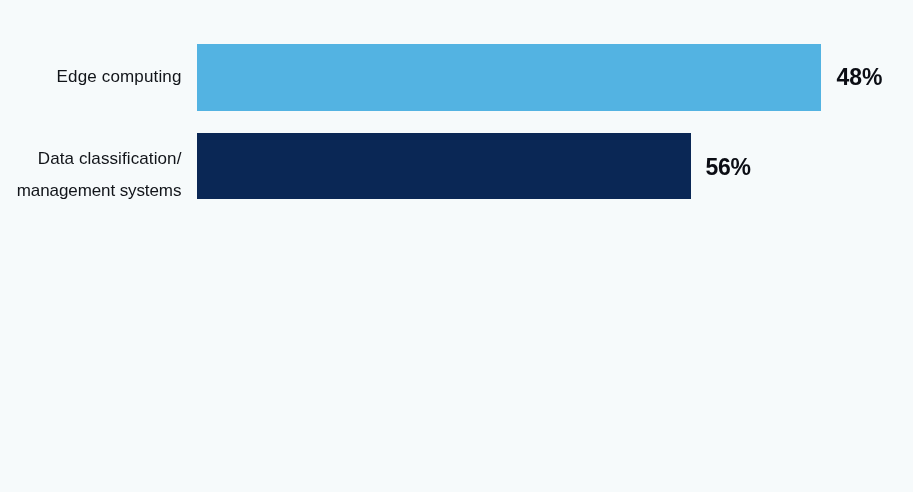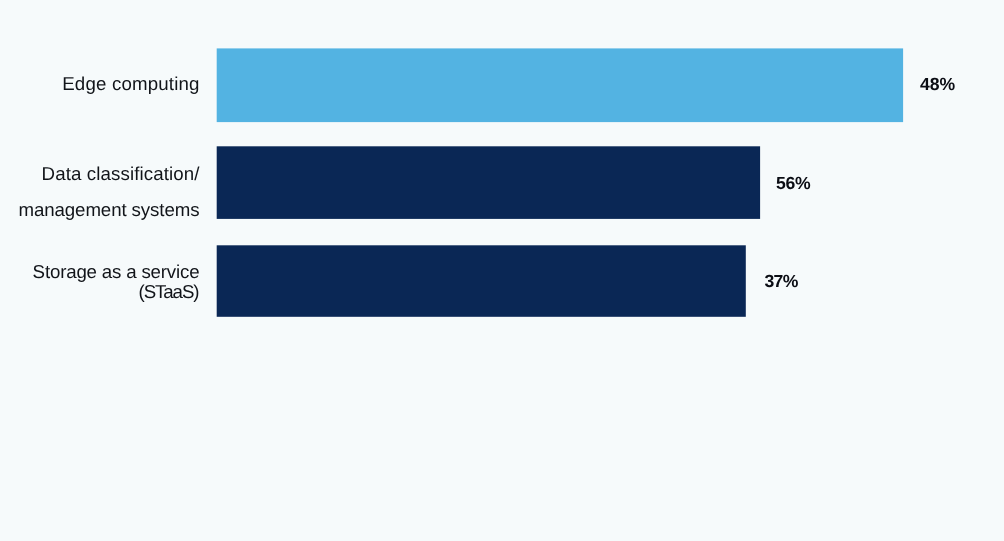--- a/index.html
+++ b/index.html
@@ -40,21 +40,21 @@
     white-space: nowrap;
     line-height: 18px;
   }
   .bar {
     position: absolute;
     left: 197px;
   }
   .value-label {
     position: absolute;
     color: #0b0d14;
-    font-size: 16px;
+    font-size: 23px;
     font-weight: bold;
     line-height: 23px;
     white-space: nowrap;
   }
 </style>
 </head>
 <body>
 
 <div id="chart">
 
@@ -68,24 +68,16 @@
 
   <div class="bar-row" style="top: 89px; height: 120.4px;">
     <div class="cat-label">
       <div class="cat-line" style="top: 61.1069px; letter-spacing: 0.1px; margin-right: -0.1px;">Data classification/</div>
       <div class="cat-line" style="top: 93px; letter-spacing: -0.1px; margin-right: 0.1px;">management systems</div>
     </div>
     <div class="bar" style="top: 44.3px; height: 66.1px; width: 494.38px; background: rgb(10, 39, 85);"></div>
     <div class="value-label" style="left: 705.4px; letter-spacing: -0.2px; top: 66.727px;">56%</div>
   </div>
 
-  <div class="bar-row" style="top: 178px; height: 120.5px;">
-    <div class="cat-label">
-      <div class="cat-line" style="top: 61.1069px; letter-spacing: -0.17px; margin-right: 0.17px;">Storage as a service</div>
-      <div class="cat-line" style="top: 78.8069px; letter-spacing: -1px; margin-right: 1px;">(STaaS)</div>
-    </div>
-    <div class="bar" style="top: 44.6px; height: 65.9px; width: 481.37px; background: rgb(10, 39, 85);"></div>
-    <div class="value-label" style="left: 694.9px; letter-spacing: -0.5px; top: 66.5271px;">37%</div>
-  </div>
 
 
 
 </div>
 
 </body></html>

